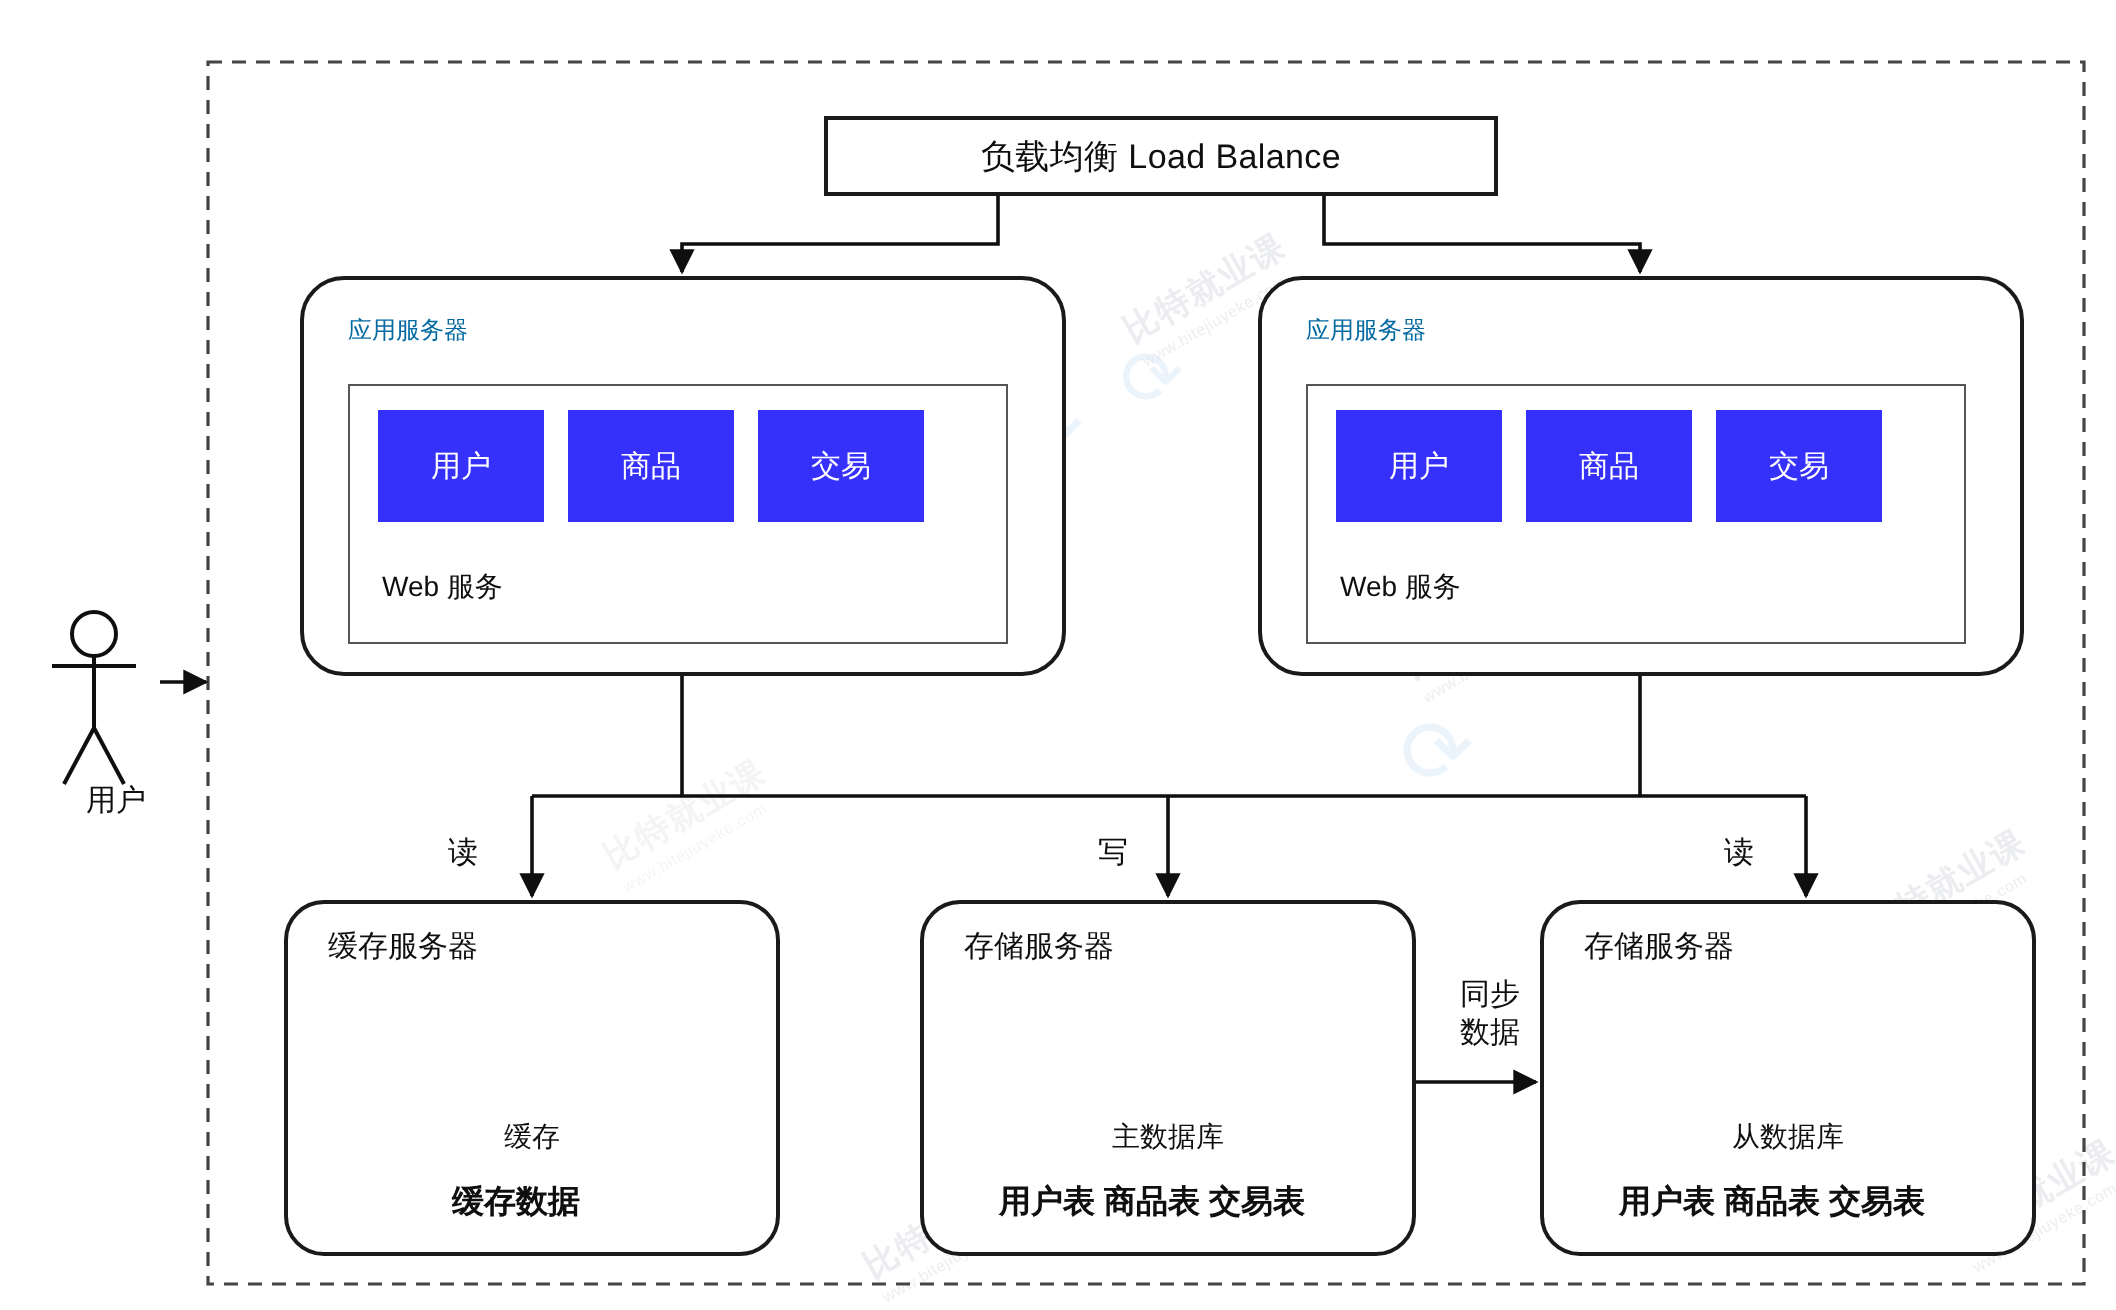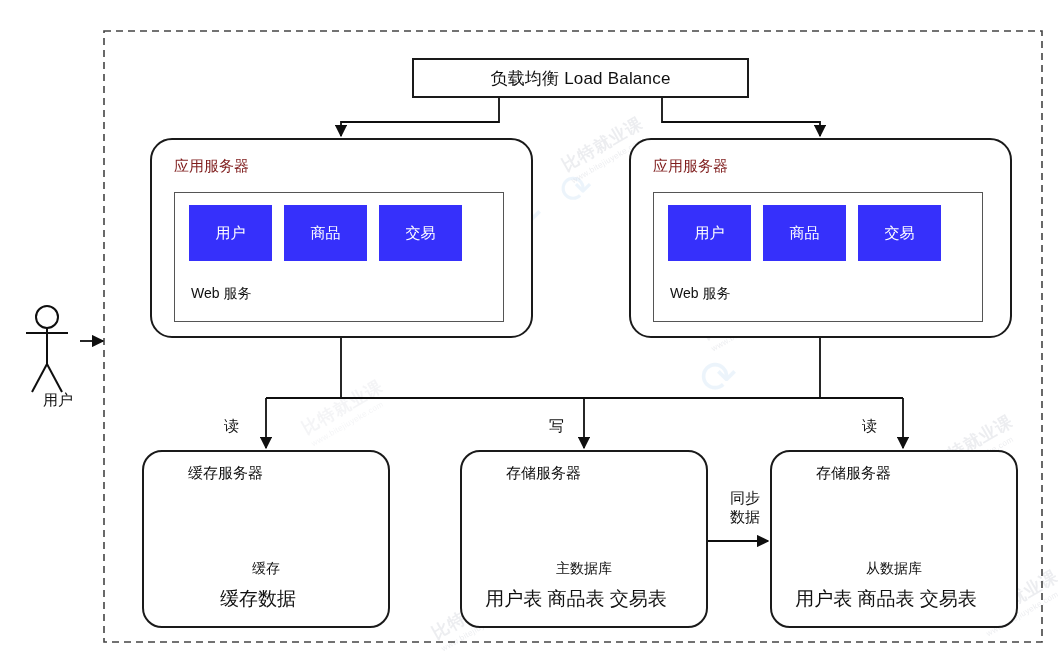--- a/index.html
+++ b/index.html
@@ -44,21 +44,21 @@
     width: 383px; height: 200px;
     border: 2px solid #1a1a1a;
     border-radius: 22px;
     background: #ffffff;
   }
   #app-server-1 { left: 150px; top: 138px; }
   #app-server-2 { left: 629px; top: 138px; }
   .app-server .title {
     position: absolute;
     left: 22px; top: 17px;
-    font-size: 15px; color: #7f1d1d;
+    font-size: 12px; color: #0369a1;
   }
   .web-service {
     position: absolute;
     left: 22px; top: 52px;
     width: 330px; height: 130px;
     border: 1.5px solid #555;
     background: #ffffff;
   }
   .svc-row {
     position: absolute;
@@ -82,27 +82,27 @@
     border: 2px solid #1a1a1a;
     border-radius: 20px;
     background: #ffffff;
   }
   #cache-server  { left: 142px; top: 450px; }
   #master-server { left: 460px; top: 450px; }
   #slave-server  { left: 770px; top: 450px; }
   .store .title {
     position: absolute;
     left: 20px; top: 12px;
-    font-size: 15px; color: #0f0f0f; margin-left: 24px;
+    font-size: 15px; color: #0f0f0f;
   }
   .store .footer {
     position: absolute;
     left: 0; right: 16px; bottom: 14px;
     text-align: center;
-    font-size: 19px; color: #0f0f0f;
+    font-size: 16px; color: #0f0f0f; font-weight: bold;
   }
   .cylinder {
     position: absolute;
     left: 50%; top: 52px;
     transform: translateX(-50%);
     width: 90px; height: 82px;
   }
   .cyl-label {
     position: absolute;
     left: 0; right: 0; top: 56px;

